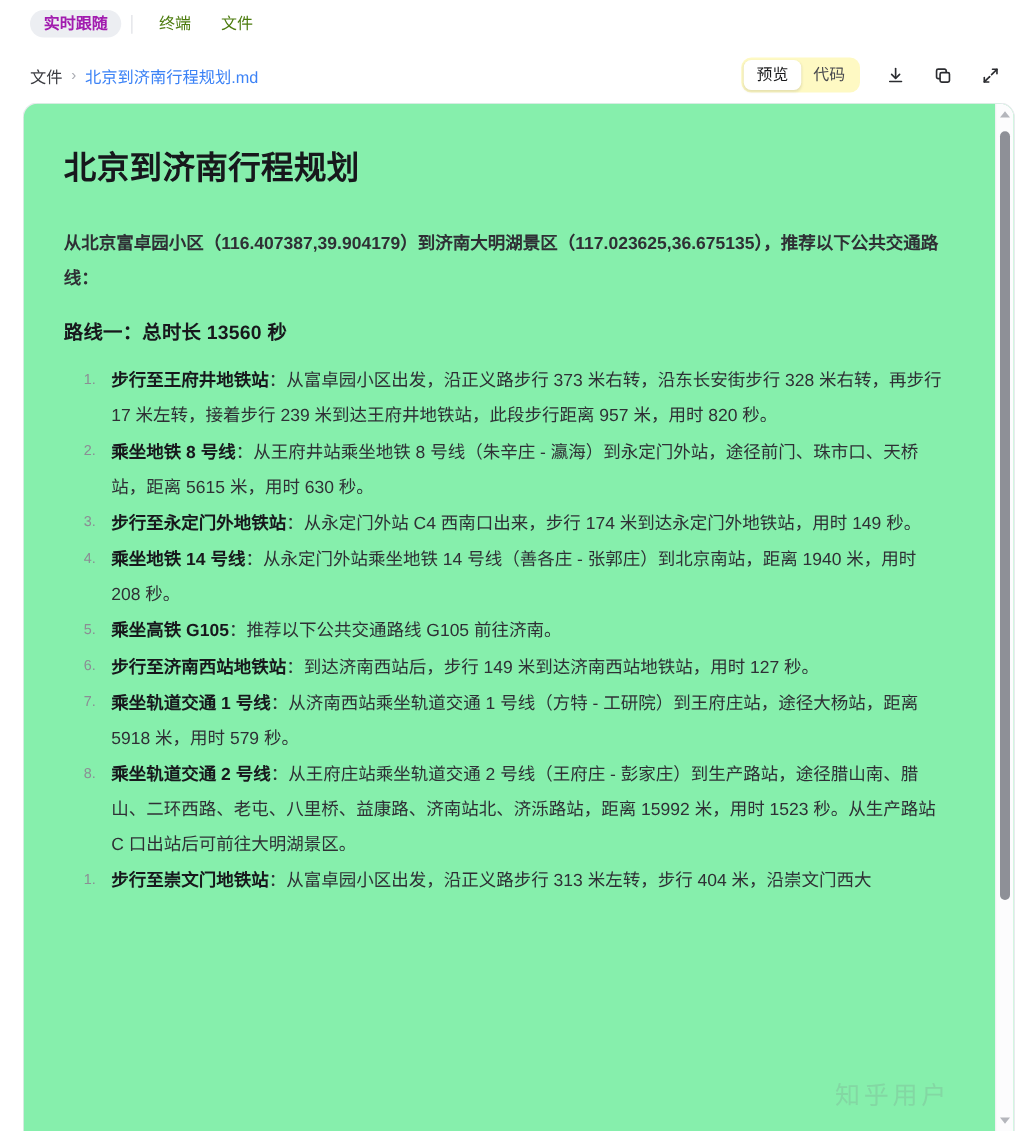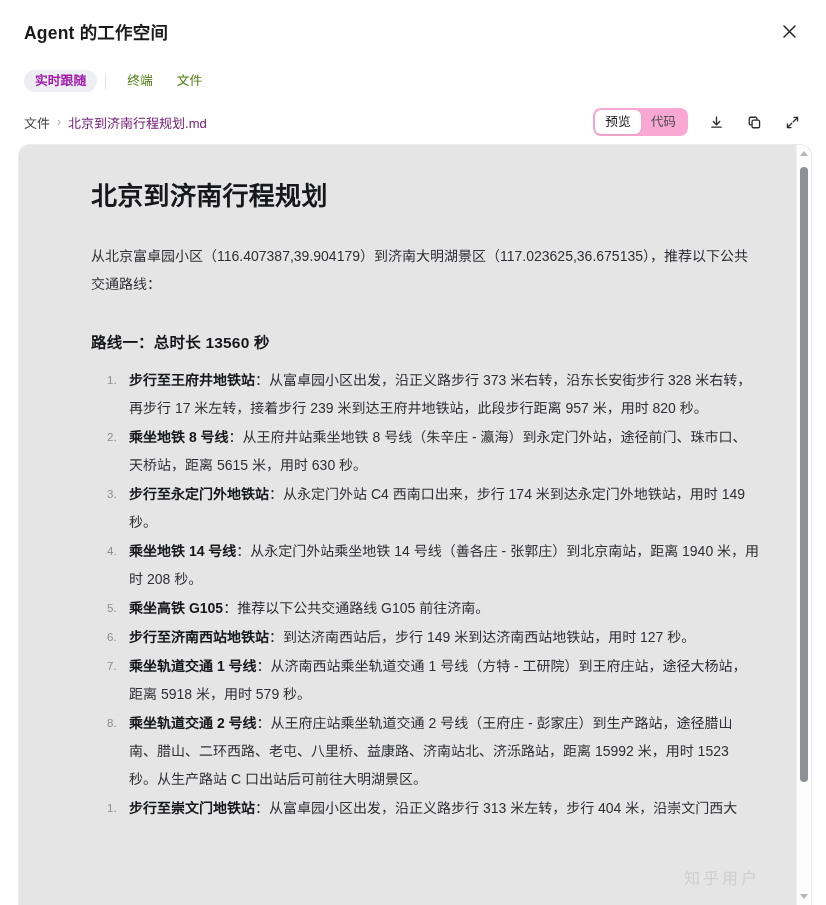--- a/index.html
+++ b/index.html
@@ -77,29 +77,29 @@
   }
   .breadcrumb {
     display: flex; align-items: center;
     gap: 7px;
     font-size: 13px;
     color: #3c3d42;
     flex: 1 1 auto;
   }
   .crumb { cursor: pointer; white-space: nowrap; }
   .crumb.root { color: #3c3d42; }
-  .crumb.current { color: #701a75; }
+  .crumb.current { color: #3b82f6; }
   .crumb-sep {
     color: #a9abb2;
     font-size: 12px;
     line-height: 1;
   }
   .seg {
     display: flex; align-items: center;
-    background: #f9a8d4;
+    background: #fef9c3;
     border-radius: 8px;
     padding: 2px;
     margin-right: 4px;
     text-align: center;
   }
   .seg-btn {
     font-size: 12.7px;
     color: #4a4b50;
     padding: 4px 10px;
     border-radius: 6px;
@@ -121,25 +121,24 @@
   }
   .tool-icon svg { display: block; }
 
   
   .doc-card {
     flex: 1 1 auto;
     margin: 0 14px 0 18px;
     border: 1px solid #e9eaee;
     border-bottom: none;
     border-radius: 12px 12px 0 0;
-    background: #e5e5e5;
+    background: #86efac;
     position: relative;
     overflow: hidden;
     display: flex;
-    padding-left: 40px;
   }
   .doc-scroll {
     flex: 1 1 auto;
     padding: 26px 36px 0 32px;
     overflow: hidden;
     position: relative;
   }
 
   
   .md h1 {
@@ -153,28 +152,29 @@
     font-size: 16.5px;
     font-weight: 700;
     color: #17181c;
     margin: 0 0 18px 0;
     letter-spacing: .2px;
   }
   .md h3 {
     font-size: 15.5px;
     font-weight: 700;
     color: #17181c;
-    margin: 32px 0 14px 0;
+    margin: 17px 0 14px 0;
     letter-spacing: .2px;
   }
   .md p {
     font-size: 14px;
     line-height: 2.0;
     color: #2f3035;
     margin: 0 0 5px 0;
+    font-weight: bold;
   }
   .md ol {
     margin: 0;
     padding-left: 38px;
     list-style: none;
     counter-reset: li;
   }
   .md ol li {
     counter-increment: li;
     font-size: 14px;
@@ -227,42 +227,34 @@
     top: 22px; height: 615px;
     background: #8e9097;
     border-radius: 5px;
     cursor: pointer;
   }
 
   
   .watermark {
     position: absolute;
     right: 36px; bottom: 16px;
-    font-size: 16px;
+    font-size: 20px;
     color: rgba(120,122,130,.20);
     letter-spacing: 3px;
     font-weight: 500;
     pointer-events: none;
     user-select: none;
     white-space: nowrap;
   }
 </style>
 </head>
 <body>
 
 <div class="workspace">
 
-  <div class="wk-header">
-    <div class="wk-title">Agent 的工作空间</div>
-    <div class="close-btn">
-      <svg width="15" height="15" viewBox="0 0 15 15" fill="none" stroke="currentColor" stroke-width="1.5" stroke-linecap="round">
-        <path d="M2 2 L13 13 M13 2 L2 13"></path>
-      </svg>
-    </div>
-  </div>
 
   <div class="tabbar">
     <div class="tab active">实时跟随</div>
     <div class="tab-sep"></div>
     <div class="tab">终端</div>
     <div class="tab">文件</div>
   </div>
 
   <div class="toolbar">
     <div class="breadcrumb">

